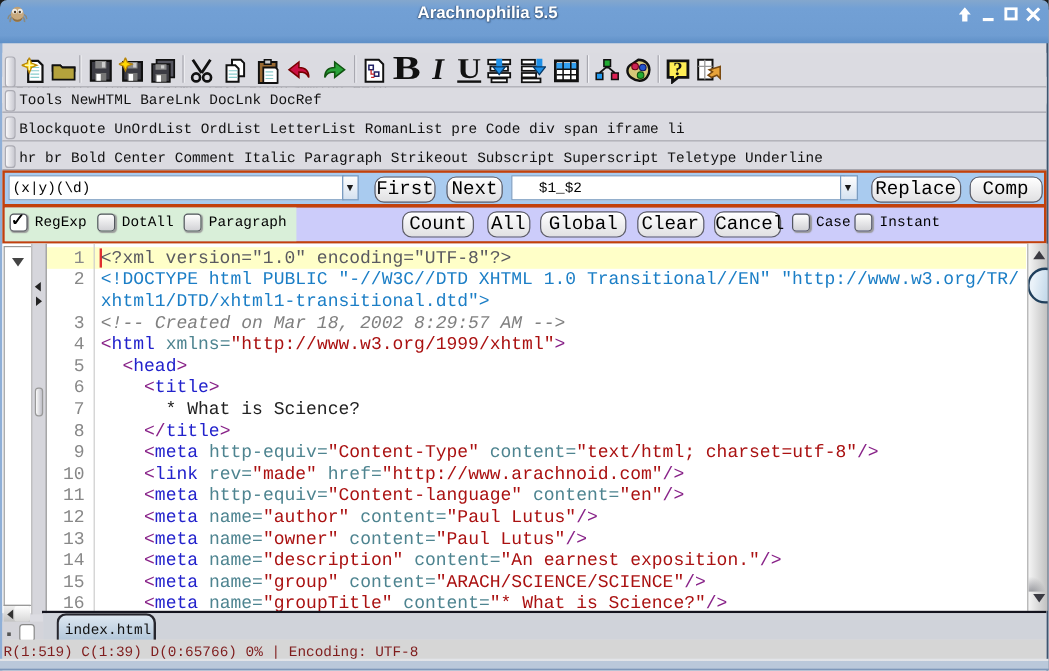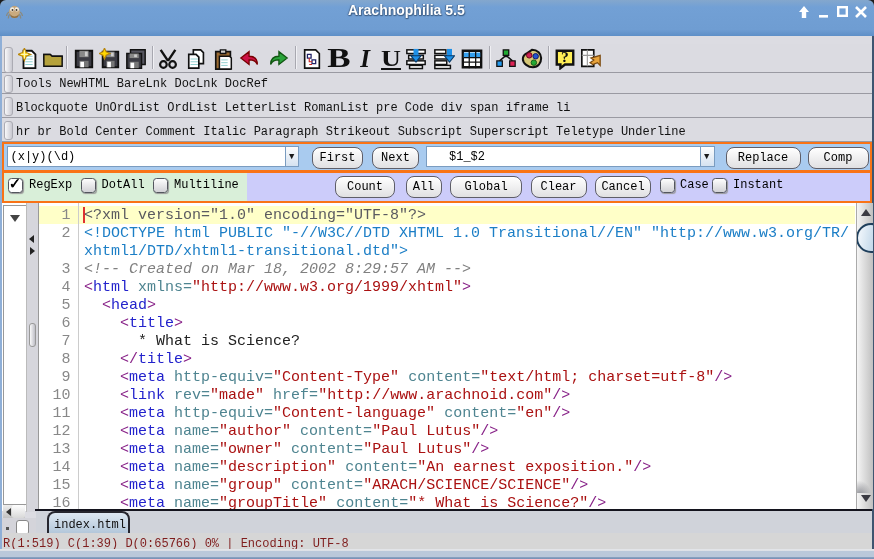--- a/index.html
+++ b/index.html
@@ -21,30 +21,30 @@
 #toolbar{left:2px;top:44px;width:870px;height:27.5px;background:#DBDBE1;
   border-bottom:1px solid #9A9AA2;}
 .grip{left:2px;width:7px;border-radius:3px;
   background:linear-gradient(90deg,#F8F8FA,#C9C9D1);border:1px solid #ABABB3;}
 .tsep{top:2px;width:1px;height:23px;background:#A8A8B0;box-shadow:1px 0 0 #F0F0F4;}
 .ticon{top:4px;width:22px;height:22px;}
 
 .trow{left:2px;width:870px;background:#DBDBE1;border-bottom:1px solid #9A9AA2;}
 .trowtext{left:14px;font-size:12px;color:#111;}
 
-#spanel{left:2px;top:141.5px;width:870px;height:61.5px;background:#f97316;}
+#spanel{left:2px;top:141.5px;width:870px;height:61.5px;background:#c2410c;}
 #srow1{left:2px;top:2px;width:866px;height:26.5px;background:#A9CBEF;}
 #srow2{left:2px;top:31.5px;width:866px;height:27.5px;background:#CCCCFA;}
 #sgreen{left:0;top:0;width:243px;height:27.5px;background:#D9EFD9;}
 .combo{top:2.5px;height:19px;background:#fff;border:1px solid #7A9CC0;}
 .combobtn{top:2.5px;width:16px;height:21px;box-sizing:border-box;background:linear-gradient(#FDFDFD,#D5E2F0);
   border:1px solid #7A9CC0;}
 .combobtn:after{content:"▼";position:absolute;left:3px;top:4.5px;font-size:9px;color:#1A1A1A;}
 .btn{height:20px;border:1px solid #5E5E68;border-radius:8px;
-  background:linear-gradient(#FFFFFF,#E0E0E2);font-size:12px;color:#000;
+  background:linear-gradient(#FFFFFF,#E0E0E2);font-size:16px;color:#000;
   text-align:center;font-family:"Liberation Mono",monospace;line-height:20px;
   box-shadow:inset 0 1px 0 #fff;}
 .cb{width:13px;height:13px;background:linear-gradient(#FDFDFD,#D2D2D6);
   border:1.5px solid #53565E;border-radius:3.5px;box-shadow:1px 1px 1px #999;}
 .cblabel{font-size:12px;color:#000;top:5px;}
 
 #editor{left:2px;top:203px;width:870px;height:307.5px;background:#fff;}
 #leftpanel{left:1px;top:2px;width:22px;height:298px;background:#fff;border:1px solid #999;}
 #splitter{left:24px;top:0;width:11px;height:309px;background:#D6D6DC;
   border-left:1px solid #BBB;border-right:1px solid #999;}
@@ -250,21 +250,21 @@
       <div class="abs btn" style="left:803.5px;top:3px;width:59px;">Comp</div>
     </div>
     <div id="srow2" class="abs">
       <div id="sgreen" class="abs"></div>
       <div class="abs cb" style="left:4px;top:5px;background:#fff;"></div>
       <div class="abs" style="left:5.5px;top:0px;font-size:17px;font-weight:bold;text-shadow:0.6px 0 #000;">✓</div>
       <div class="abs cblabel" style="left:25px;">RegExp</div>
       <div class="abs cb" style="left:77px;top:5px;"></div>
       <div class="abs cblabel" style="left:97.5px;">DotAll</div>
       <div class="abs cb" style="left:149px;top:5px;"></div>
-      <div class="abs cblabel" style="left:170px;">Multiline</div>
+      <div class="abs cblabel" style="left:170px;">Paragraph</div>
       <div class="abs btn" style="left:331px;top:3px;width:58px;">Count</div>
       <div class="abs btn" style="left:401.5px;top:3px;width:34px;">All</div>
       <div class="abs btn" style="left:446px;top:3px;width:70px;">Global</div>
       <div class="abs btn" style="left:526.5px;top:3px;width:54px;">Clear</div>
       <div class="abs btn" style="left:591px;top:3px;width:54px;">Cancel</div>
       <div class="abs cb" style="left:656px;top:5px;"></div>
       <div class="abs cblabel" style="left:676px;">Case</div>
       <div class="abs cb" style="left:708px;top:5px;"></div>
       <div class="abs cblabel" style="left:729px;">Instant</div>
     </div>

